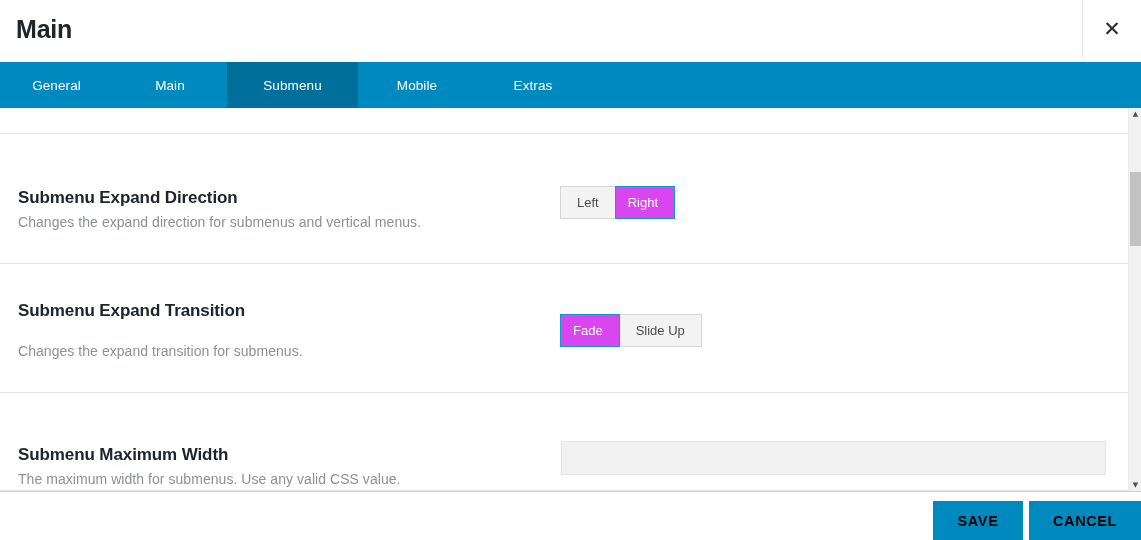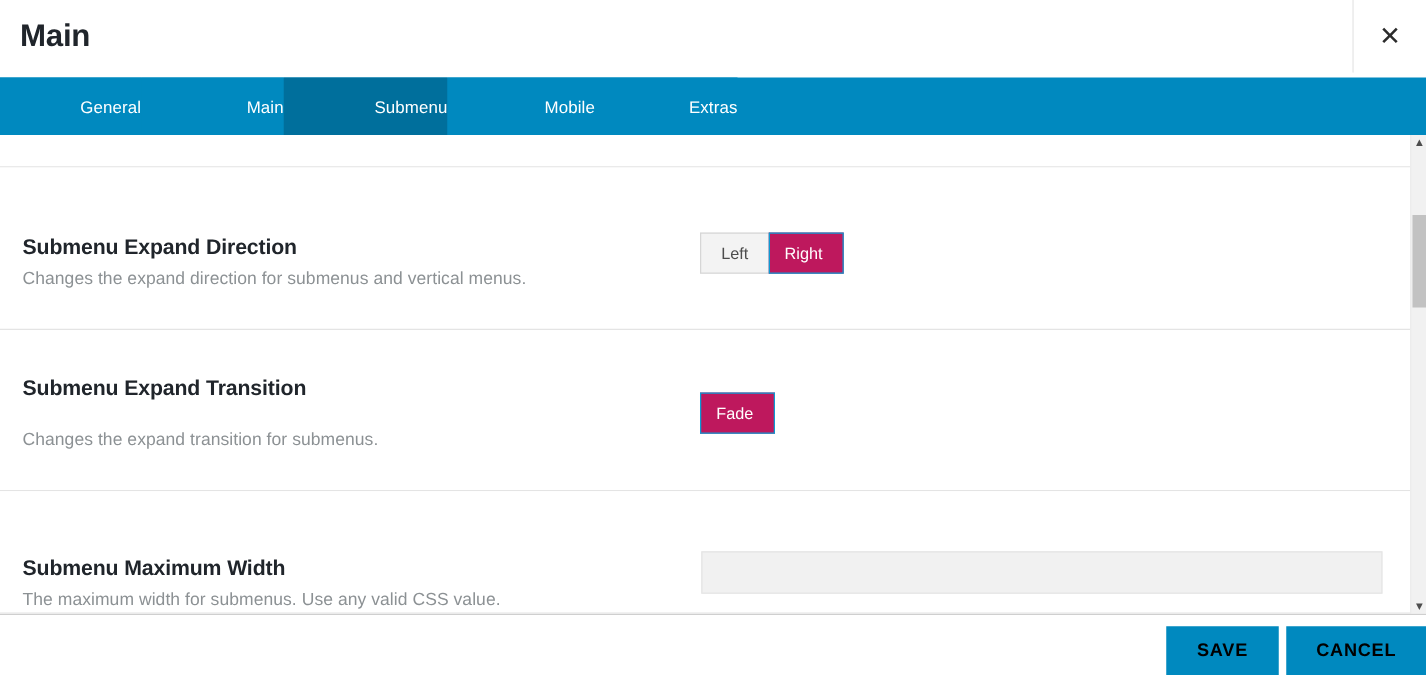--- a/index.html
+++ b/index.html
@@ -73,21 +73,21 @@
     top:62px; left:0;
     width:1141px;
     height:46px;
     background:#0089bf;
     display:flex;
     align-items:stretch;
   }
   .tab {
     display:flex;
     align-items:center;
-    justify-content:flex-end;
+    justify-content:center;
     color:#ffffff;
     font-size:13.5px;
     font-weight:400;
     letter-spacing:0.1px;
     cursor:pointer;
     position:relative;
     background:#0089bf;
     height:46px;
   }
   .tab.w-general { width:113px; }
@@ -184,21 +184,21 @@
     padding:0 16px;
     height:33px;
     cursor:pointer;
     border:1px solid #d6d6d6;
     background:#f3f3f3;
     color:#4d4d4d;
     margin-left:-1px;
   }
   .btn-opt:first-child { margin-left:0; }
   .btn-opt.selected {
-    background:#be185d;
+    background:#d946ef;
     border-color:#0d9ad3;
     color:#ffffff;
     position:relative;
     z-index:2;
     padding-left:12px;
   }
 
   
   .text-input {
     position:absolute;
@@ -322,20 +322,21 @@
         <div class="btn-opt selected">Right</div>
       </div>
       <div class="row-sep"></div>
     </div>
 
     <div class="setting-row row-2">
       <div class="setting-label">Submenu Expand Transition</div>
       <div class="setting-desc">Changes the expand transition for submenus.</div>
       <div class="btn-group">
         <div class="btn-opt selected">Fade</div>
+        <div class="btn-opt">Slide Up</div>
       </div>
       <div class="row-sep"></div>
     </div>
 
     <div class="setting-row row-3">
       <div class="setting-label">Submenu Maximum Width</div>
       <div class="setting-desc">The maximum width for submenus. Use any valid CSS value.</div>
       <input class="text-input" type="text" value="" style="">
       <div class="row-sep"></div>
     </div>

